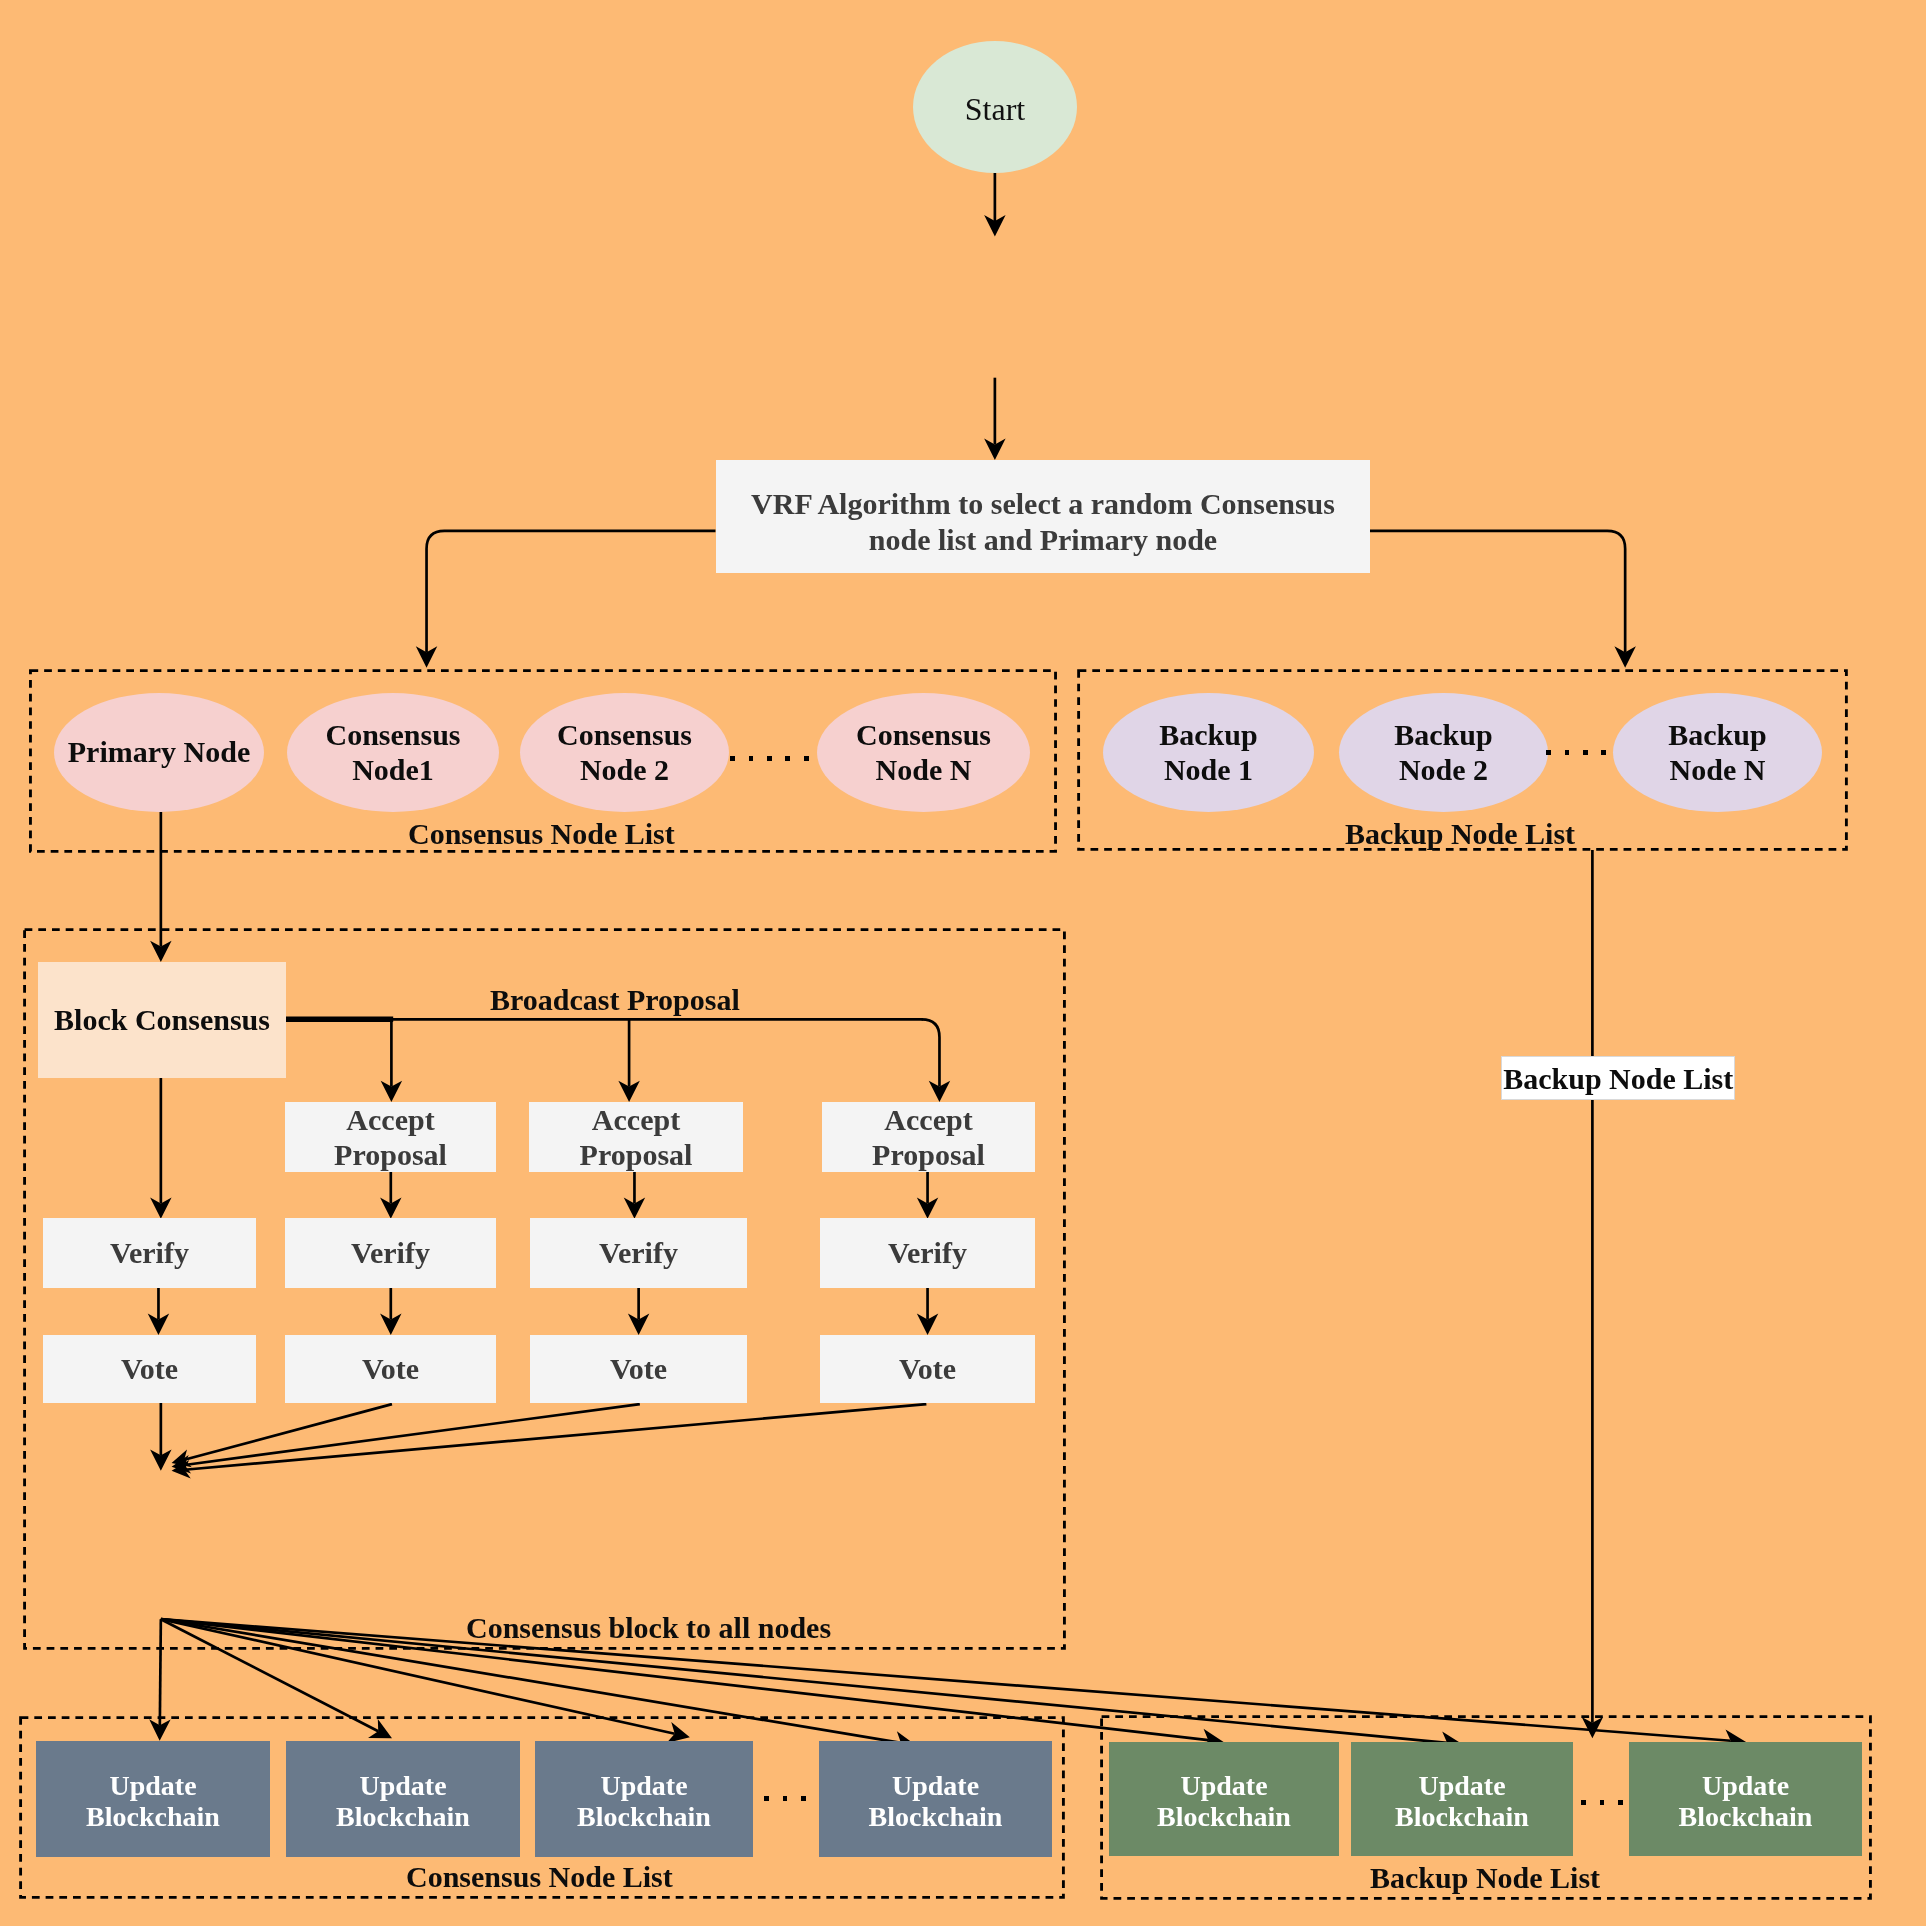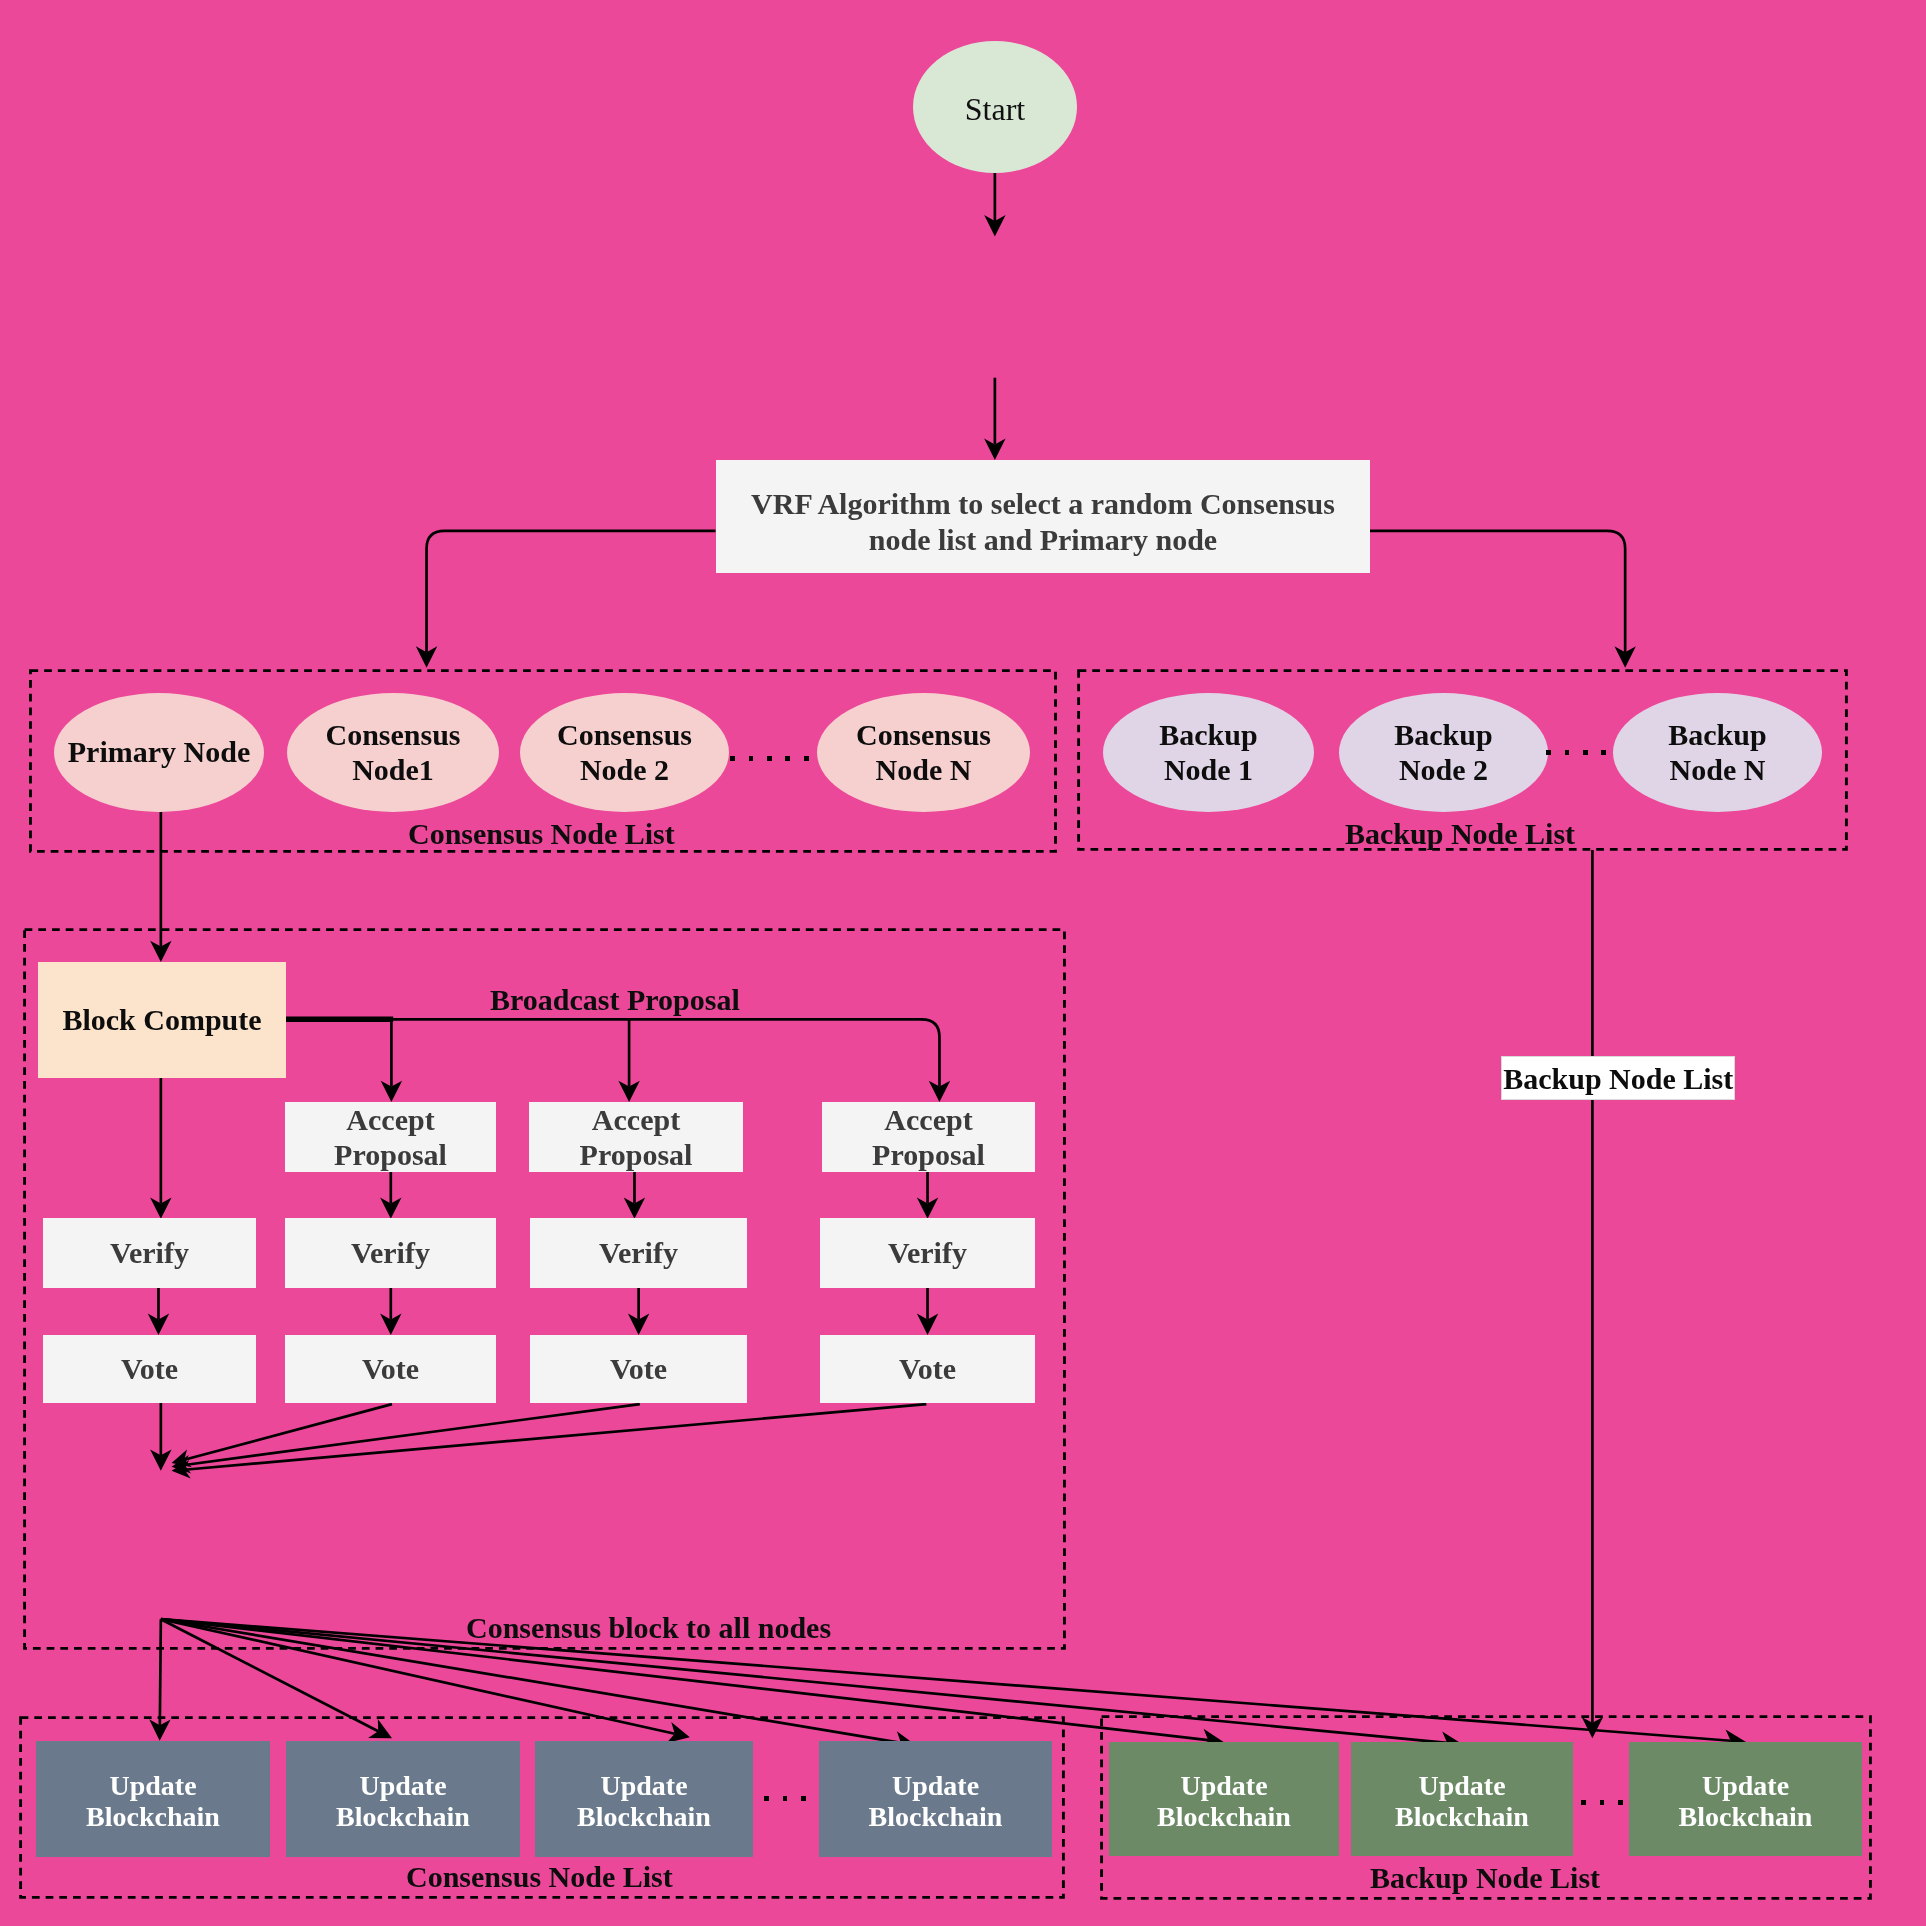--- a/index.html
+++ b/index.html
@@ -1,18 +1,18 @@
 <!DOCTYPE html>
 <html style="font-size:9.5px"><head>
 <meta charset="utf-8">
 <title>Consensus Flowchart</title>
 <style>
 
 html,body{margin:0;padding:0;background:#fff;}
-#stage{position:relative;width:1926px;height:1926px;background:#ec4899;overflow:hidden;
+#stage{position:relative;width:1926px;height:1926px;background:#fdba74;overflow:hidden;
        font-family:"Liberation Serif","DejaVu Serif",serif;}
 .node{position:absolute;box-sizing:border-box;display:flex;align-items:center;
       justify-content:center;text-align:center;line-height:1.18;white-space:nowrap;}
 .lbl{position:absolute;white-space:nowrap;line-height:1;}
 svg.edges{position:absolute;left:0;top:0;width:1926px;height:1926px;}
 .dots i{display:block;}
 .ell{position:absolute;box-sizing:border-box;border-radius:50%;display:flex;
      align-items:center;justify-content:center;text-align:center;line-height:1.15;white-space:nowrap;}
 
 </style>
@@ -141,21 +141,21 @@
       <div style="width:100%"><span>Backup</span><br><span>Node N</span></div>
     </div>
 <div class="dots" style="position:absolute;left:1546px;top:750px;">
       <i style="position:absolute;left:0px;top:0;width:4.8px;height:4.8px;background:#000;"></i>
       <i style="position:absolute;left:18.5px;top:0;width:4.8px;height:4.8px;background:#000;"></i>
       <i style="position:absolute;left:37px;top:0;width:4.8px;height:4.8px;background:#000;"></i>
       <i style="position:absolute;left:55px;top:0;width:4.8px;height:4.8px;background:#000;"></i>
     </div>
 <div class="lbl" style="left:1345px;top:819px;font-size:30px;color:#0d0d0d;font-weight:bold;">Backup Node List</div>
 <div class="node" style="left:38px;top:962px;width:248px;height:116px;background:#fce3cb;color:#0d0d0d;font-size:30px;font-weight:bold;">
-      <div style="width:100%"><span>Block Compute</span></div>
+      <div style="width:100%"><span>Block Consensus</span></div>
     </div>
 <div class="lbl" style="left:490px;top:985px;font-size:30px;color:#0d0d0d;font-weight:bold;">Broadcast Proposal</div>
 <div class="node" style="left:285px;top:1102px;width:211px;height:70px;background:#f4f4f4;color:#3b3b3b;font-size:30px;font-weight:bold;line-height:1.16;padding-top:1.8px;">
       <div style="width:100%"><span>Accept</span><br><span>Proposal</span></div>
     </div>
 <div class="node" style="left:529px;top:1102px;width:214px;height:70px;background:#f4f4f4;color:#3b3b3b;font-size:30px;font-weight:bold;line-height:1.16;padding-top:1.8px;">
       <div style="width:100%"><span>Accept</span><br><span>Proposal</span></div>
     </div>
 <div class="node" style="left:822px;top:1102px;width:213px;height:70px;background:#f4f4f4;color:#3b3b3b;font-size:30px;font-weight:bold;line-height:1.16;padding-top:1.8px;">
       <div style="width:100%"><span>Accept</span><br><span>Proposal</span></div>

